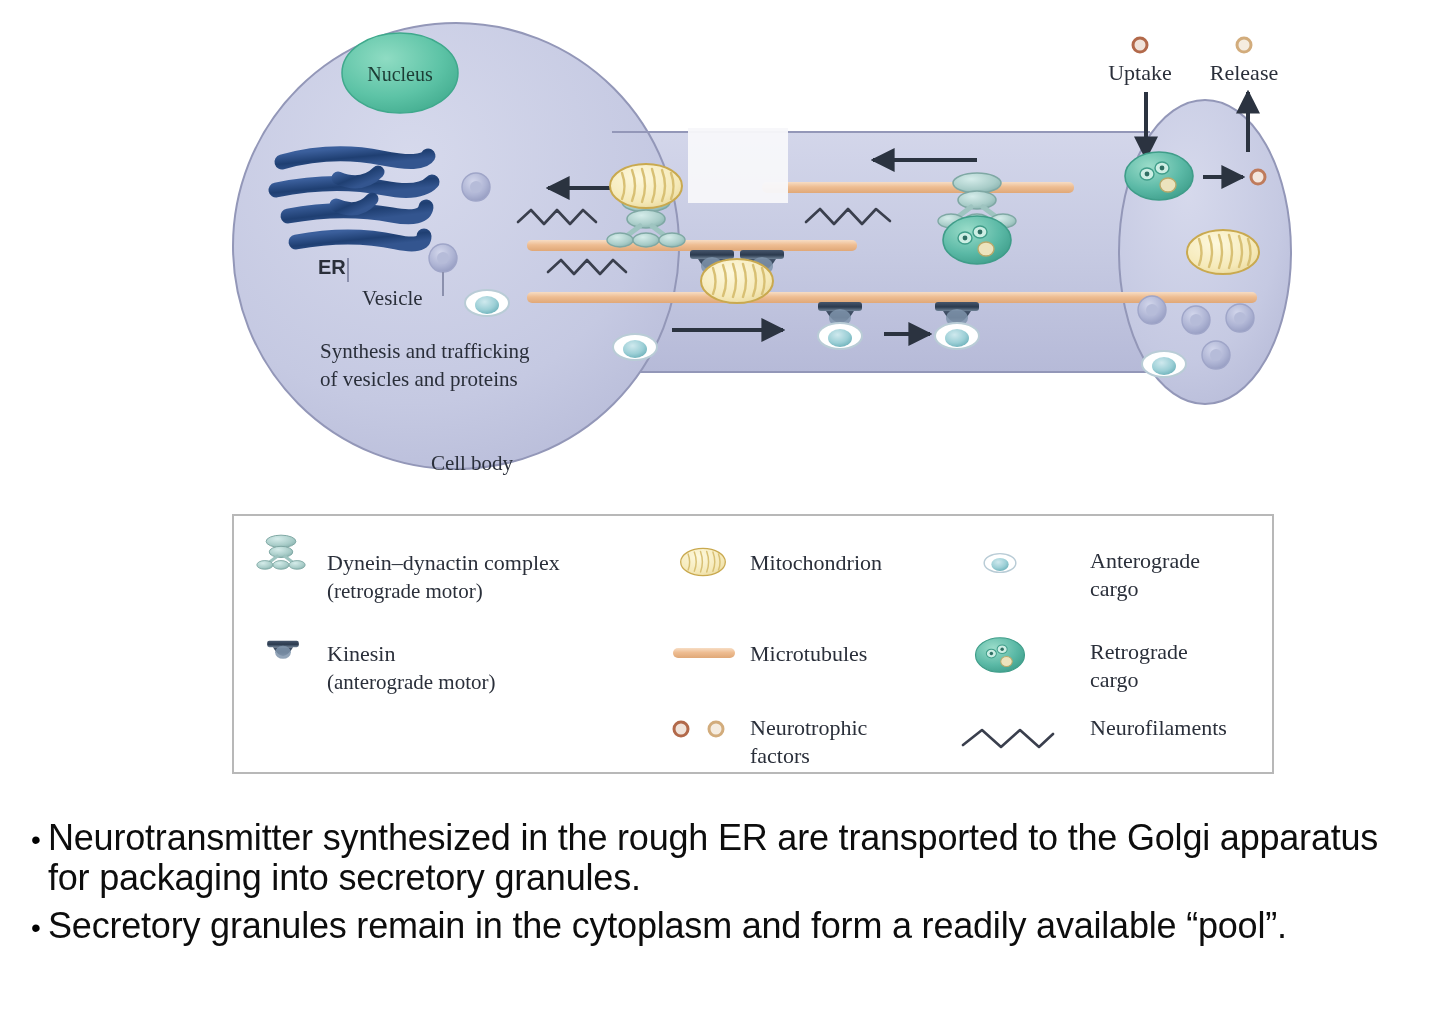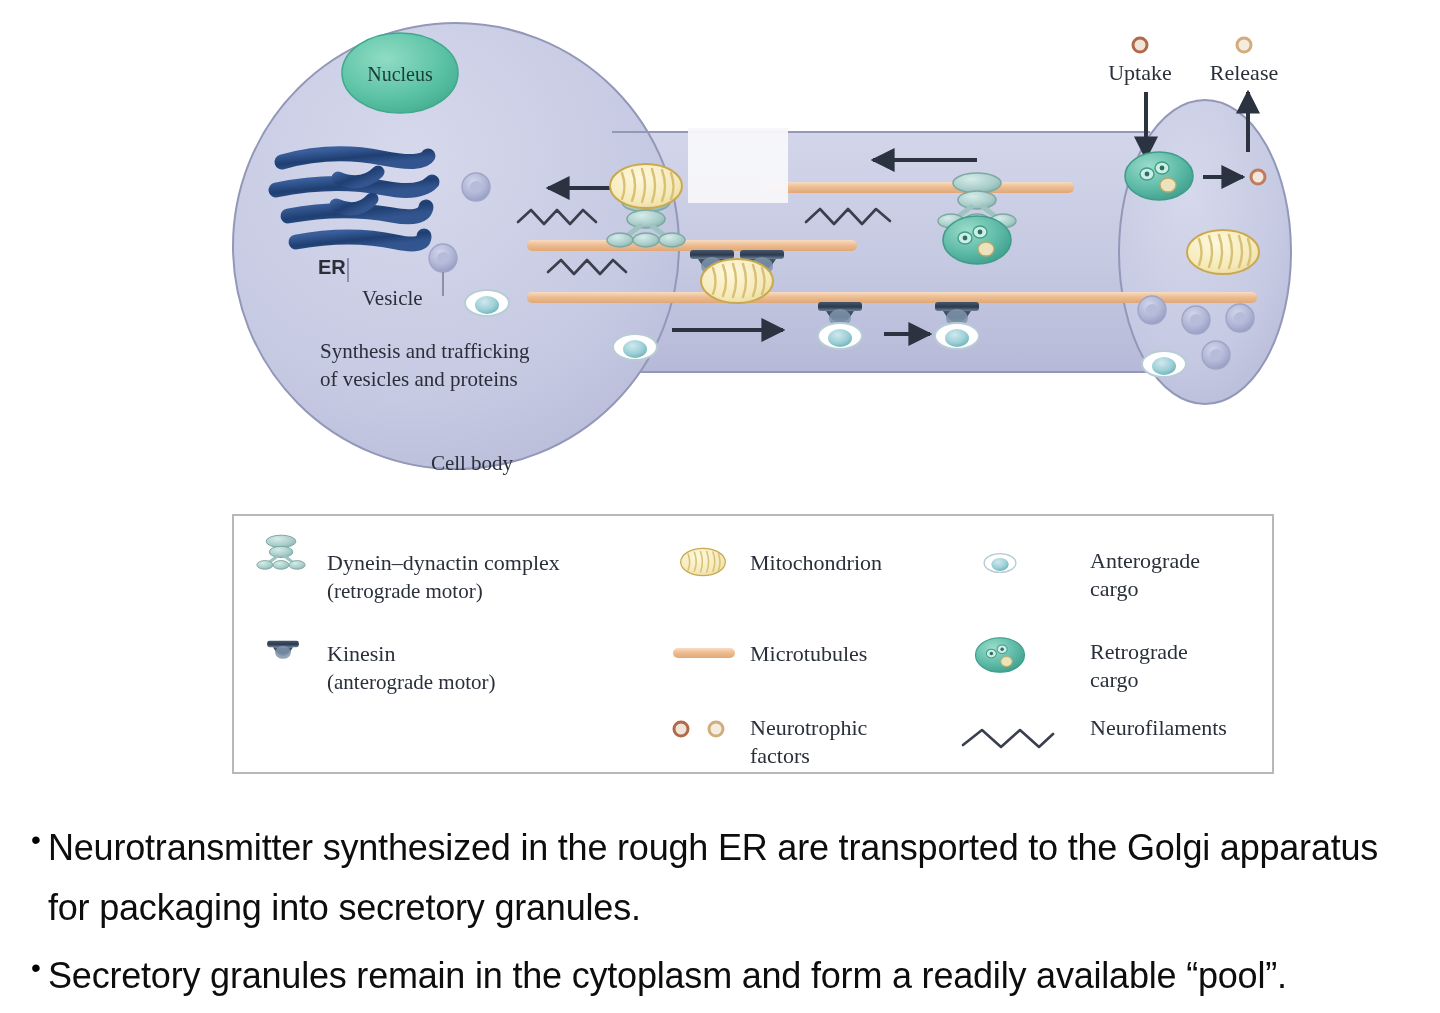--- a/index.html
+++ b/index.html
@@ -17,21 +17,21 @@
     position:absolute;left:24px;top:818px;width:1400px;
     font-family:"Liberation Sans","DejaVu Sans",sans-serif;
     color:#000;
   }
   .bullet-row{display:flex;align-items:flex-start;margin-bottom:8px;}
   .bullet-dot{
     width:24px;flex:0 0 24px;text-align:center;
     font-size:28px;line-height:44px;color:#000;
   }
   .bullet-text{
-    flex:1 1 auto;font-size:36px;line-height:60px;
+    flex:1 1 auto;font-size:36px;line-height:40px;
     letter-spacing:-0.2px;font-weight:400;color:#0d0d0d;
   }
 </style>
 </head>
 <body>
 
 <div id="stage">
 
   <svg class="figure" viewBox="0 0 1440 800">
     <defs>

